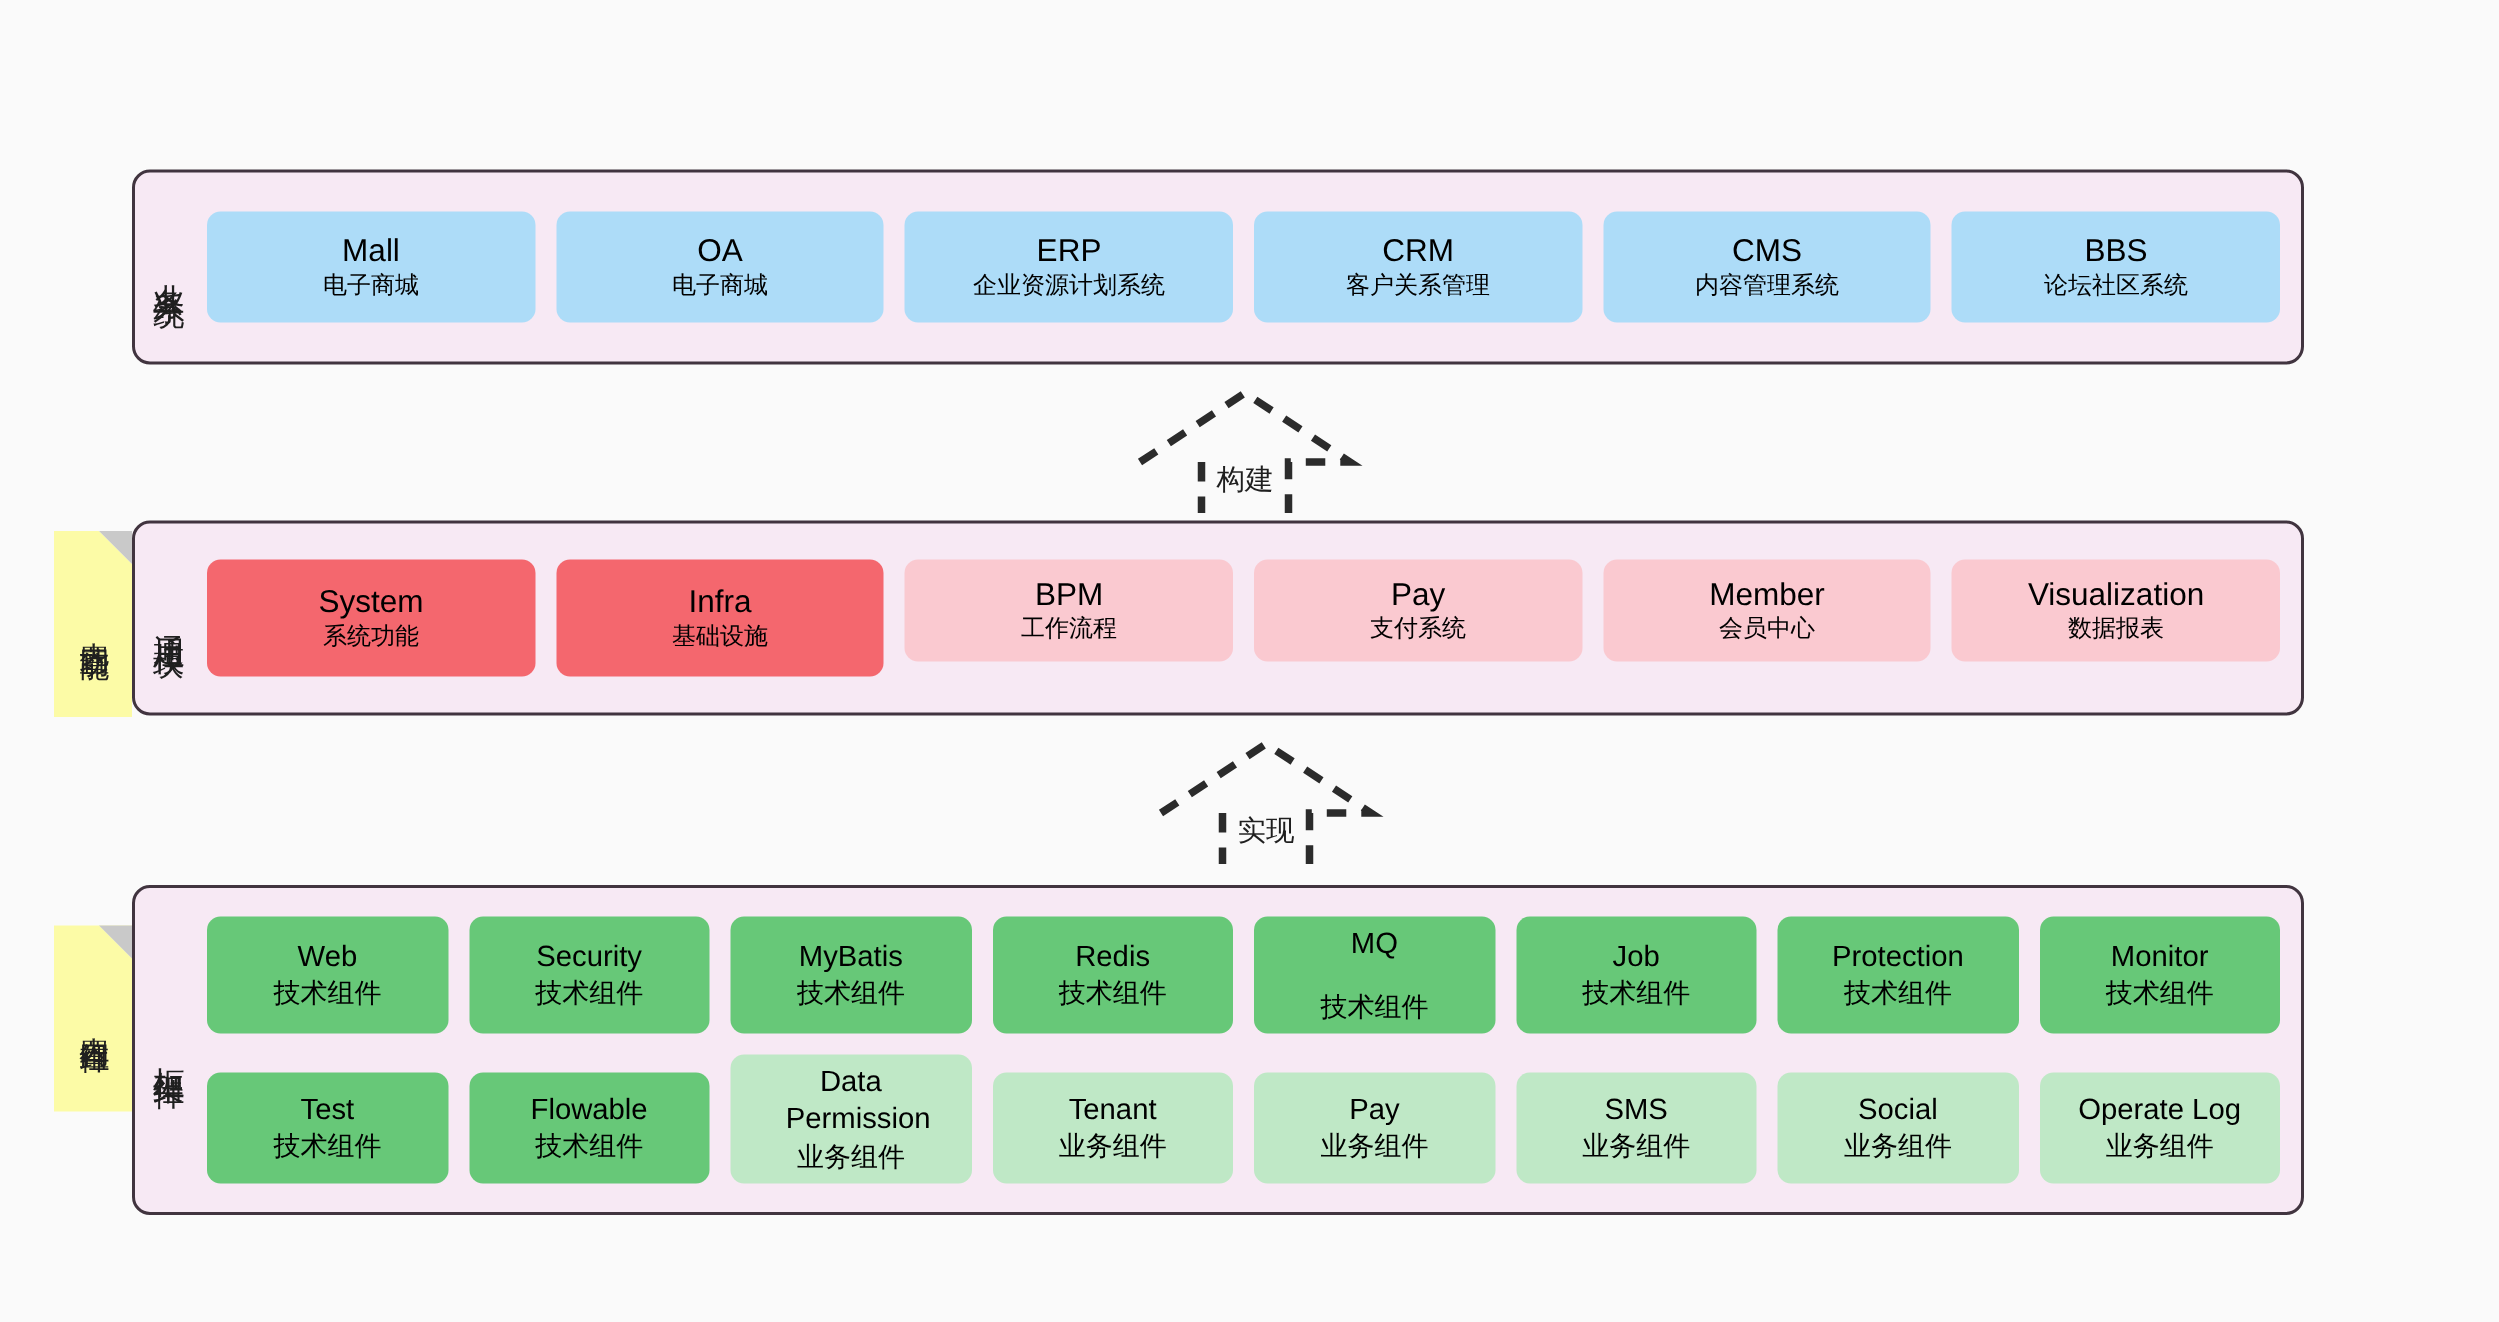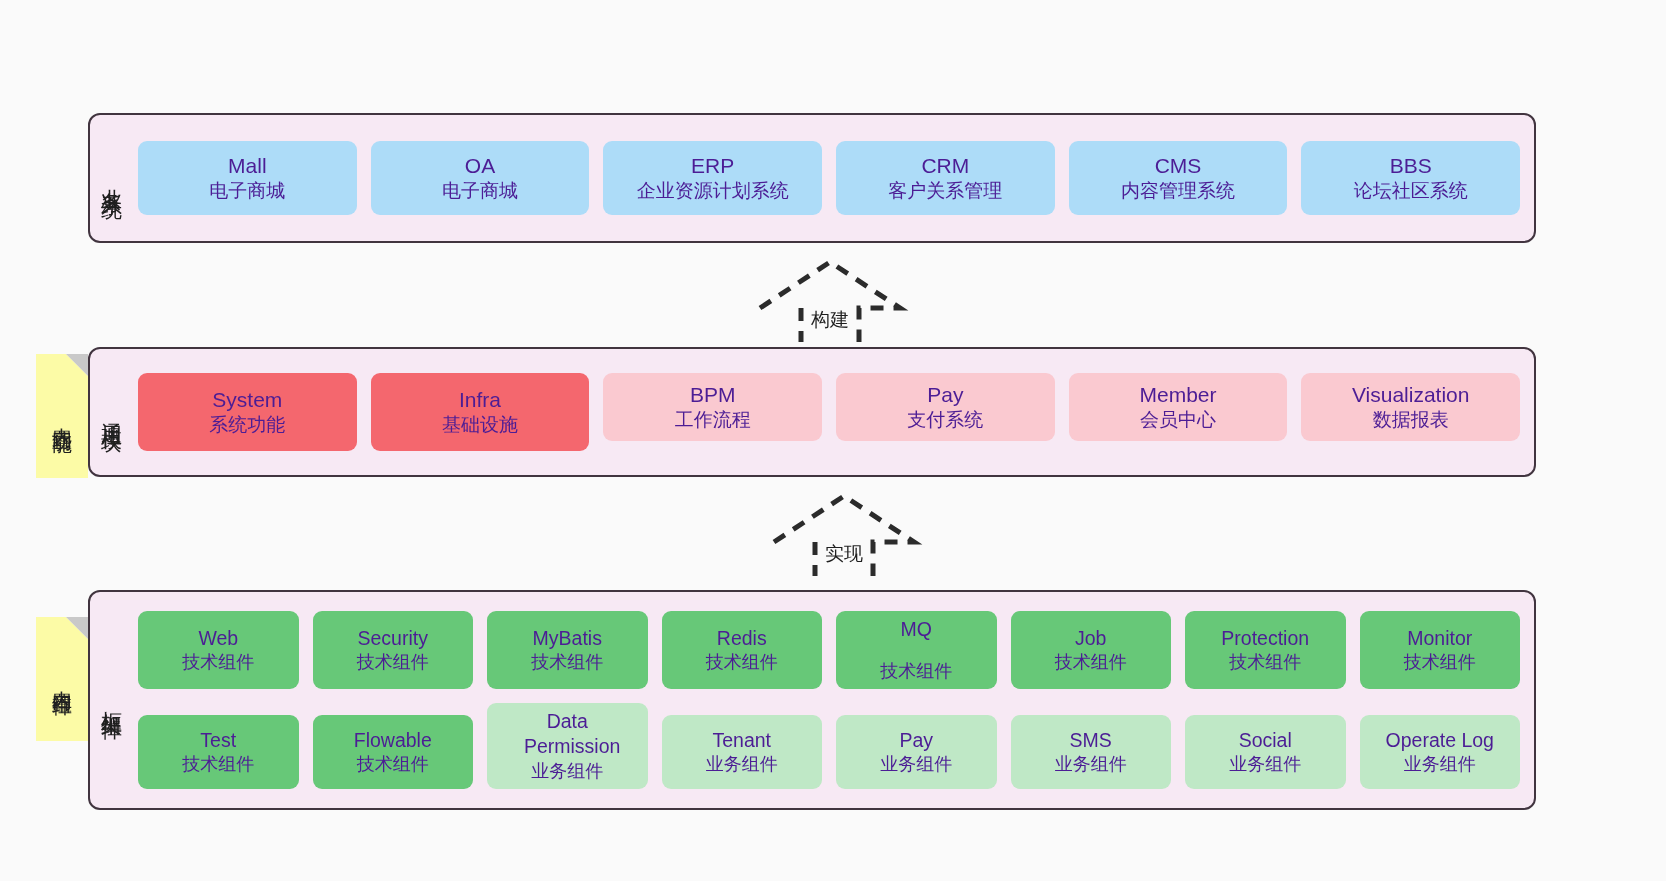--- a/index.html
+++ b/index.html
@@ -50,27 +50,27 @@
 
   
   .box {
     flex: 1 1 0;
     border-radius: 9px;
     display: flex;
     flex-direction: column;
     align-items: center;
     justify-content: center;
     text-align: center;
-    color: #4c1d95;
+    color: #000000;
     line-height: 1.3;
     padding: 6px 4px;
     user-select: none;
   }
   .box .t1 { font-size: 21px; }
-  .box .t2 { font-size: 19px; }
+  .box .t2 { font-size: 16px; }
   .box.small .t1 { font-size: 19.5px; }
   .box.small .t2 { font-size: 18px; }
 
   .c-blue       { background: #ADDCF8; }
   .c-red        { background: #F4676E; }
   .c-lightpink  { background: #FAC9D0; }
   .c-green      { background: #67C878; }
   .c-lightgreen { background: #BFE8C6; }
 
   

